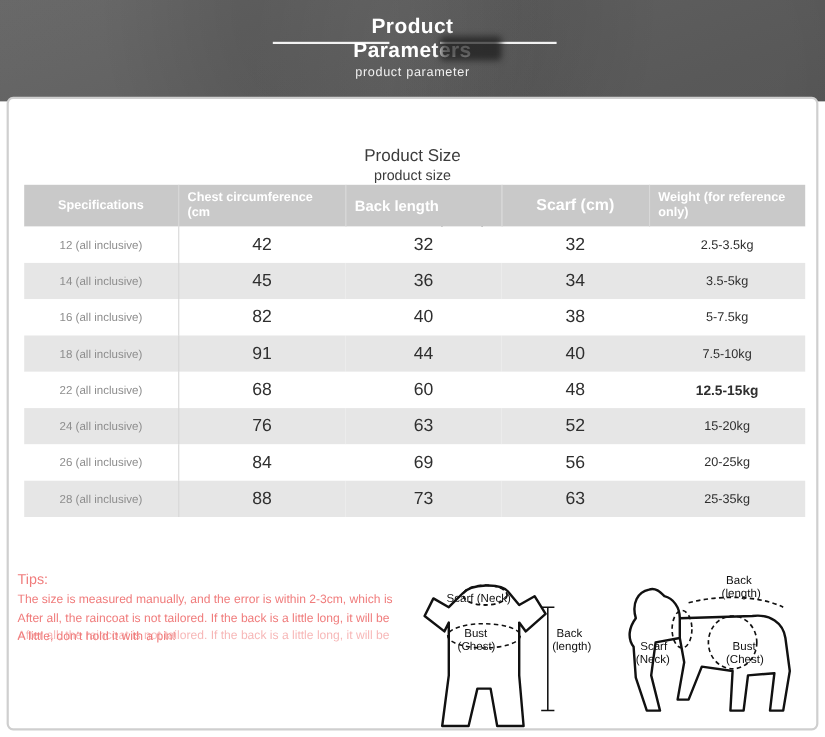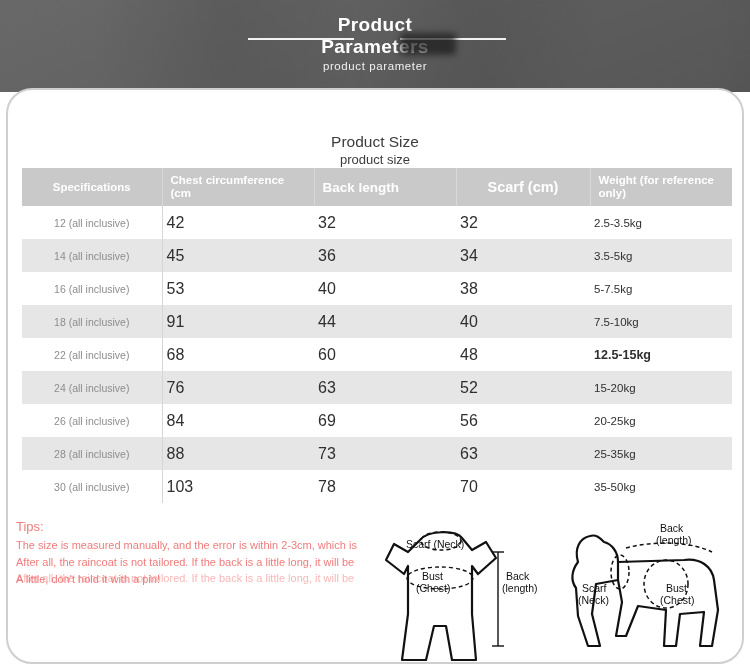--- a/index.html
+++ b/index.html
@@ -73,21 +73,21 @@
     color: #f0f0f0;
     letter-spacing: 0.6px;
   }
 
   
   .card {
     position: absolute;
     left: 6px; top: 88px;
     width: 738px; height: 576px;
     border: 2px solid #cfcfcf;
-    border-radius: 26px;
+    border-radius: 6px;
     background: #ffffff;
     overflow: hidden;
   }
 
   .section-title {
     position: absolute;
     left: 0; right: 0; top: 42px;
     text-align: center;
     font-size: 15.5px;
     color: #3c3c3c;
@@ -139,21 +139,21 @@
     font-size: 20px;
     color: #333333;
     font-weight: normal;
     letter-spacing: 0.5px;
   }
 
   table.size-table tbody td {
     height: 33px;
     font-size: 16px;
     color: #2f2f2f;
-    text-align: left;
+    text-align: center;
     vertical-align: middle;
     padding: 0 4px;
     line-height: 16px;
   }
   table.size-table tbody tr:nth-child(odd)  td { background: #ffffff; }
   table.size-table tbody tr:nth-child(even) td { background: #e6e6e6; }
 
   table.size-table tbody td.spec {
     font-size: 10.5px;
     color: #8d8d8d;
@@ -267,21 +267,21 @@
         </tr>
         <tr>
           <td class="spec">14 (all inclusive)</td>
           <td>45</td>
           <td>36</td>
           <td>34</td>
           <td class="weight">3.5-5kg</td>
         </tr>
         <tr>
           <td class="spec">16 (all inclusive)</td>
-          <td>53</td>
+          <td>82</td>
           <td>40</td>
           <td>38</td>
           <td class="weight">5-7.5kg</td>
         </tr>
         <tr>
           <td class="spec">18 (all inclusive)</td>
           <td>91</td>
           <td>44</td>
           <td>40</td>
           <td class="weight">7.5-10kg</td>
@@ -306,27 +306,20 @@
           <td>69</td>
           <td>56</td>
           <td class="weight">20-25kg</td>
         </tr>
         <tr>
           <td class="spec">28 (all inclusive)</td>
           <td>88</td>
           <td>73</td>
           <td>63</td>
           <td class="weight">25-35kg</td>
-        </tr>
-        <tr>
-          <td class="spec">30 (all inclusive)</td>
-          <td>103</td>
-          <td>78</td>
-          <td>70</td>
-          <td class="weight">35-50kg</td>
         </tr>
       </tbody>
     </table>
 
     <div class="tips">
       <div class="tips-head">Tips:</div>
       <span class="tips-line">The size is measured manually, and the error is within 2-3cm, which is</span>
       <span class="tips-line">After all, the raincoat is not tailored. If the back is a little long, it will be</span>
       <span class="tips-line">A little, don't hold it with a pin!</span>
       <div class="tips-overlap">After all, the raincoat is not tailored. If the back is a little long, it will be</div>

